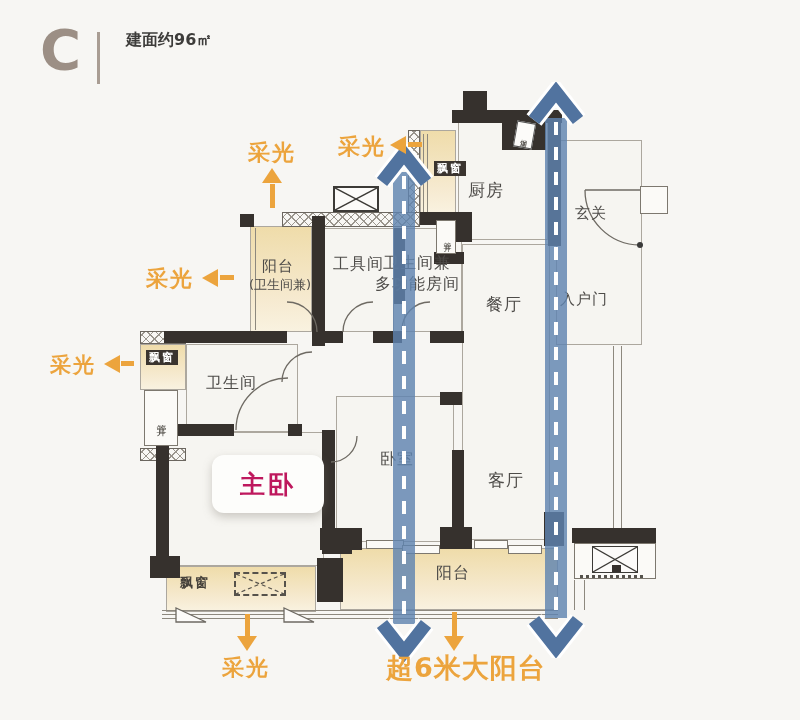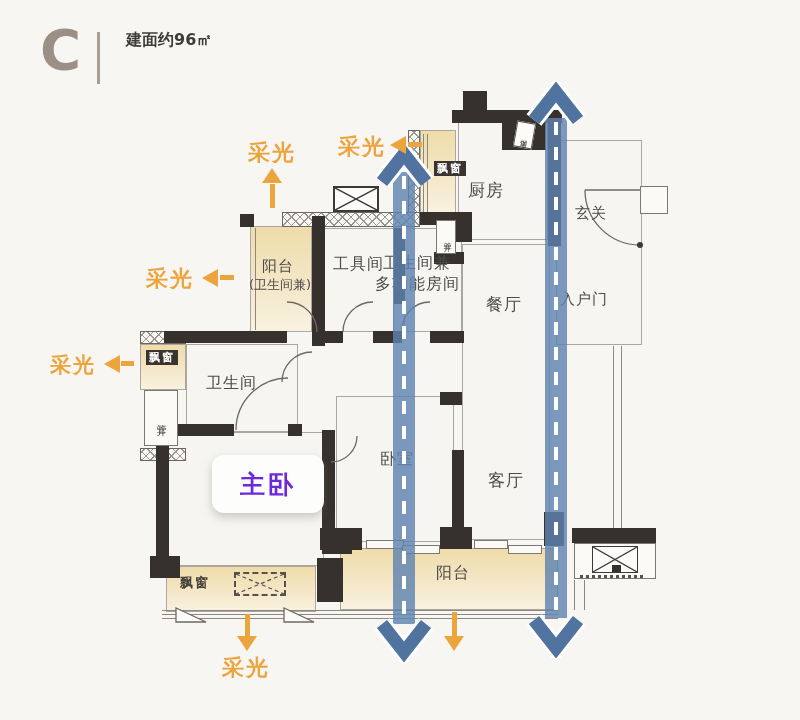--- a/index.html
+++ b/index.html
@@ -179,21 +179,21 @@
   <div class="label" style="left:206px;top:373px;">卫生间</div>
   <div class="label" style="left:333px;top:254px;">工具间</div>
   <div class="label" style="left:383px;top:253px;">卫生间兼</div>
   <div class="label" style="left:375px;top:274px;">多功能房间</div>
   <div class="label" style="left:262px;top:257px;font-size:15px;">阳台</div>
   <div class="label" style="left:249px;top:276px;font-size:13px;letter-spacing:0;">(卫生间兼)</div>
   <div class="label" style="left:436px;top:563px;">阳台</div>
 
   <div style="position:absolute;left:212px;top:455px;width:112px;height:58px;background:#fdfdfb;border-radius:12px;
        box-shadow:0 4px 10px rgba(120,115,105,0.35);display:flex;align-items:center;justify-content:center;">
-    <span style="font-size:25px;font-weight:600;color:#6d28d9;letter-spacing:3px;">主卧</span>
+    <span style="font-size:25px;font-weight:600;color:#be185d;letter-spacing:3px;">主卧</span>
   </div>
 
   <div class="blue-band" style="left:393px;top:172px;height:452px;"></div>
   <div class="blue-band" style="left:545px;top:118px;height:500px;"></div>
   <svg class="chev" style="left:374px;top:144px;">
     <path d="M8,38 L30,10 L52,38" fill="none" stroke="#ffffff" stroke-width="19"></path>
     <path d="M8,38 L30,10 L52,38" fill="none" stroke="#51739f" stroke-width="13"></path>
   </svg>
   <svg class="chev" style="left:374px;top:616px;">
     <path d="M8,8 L30,36 L52,8" fill="none" stroke="#ffffff" stroke-width="19"></path>
@@ -223,14 +223,15 @@
   <div class="day-label" style="left:50px;top:351px;font-size:21px;">采光</div>
   <div class="tri tri-left" style="left:104px;top:355px;"></div>
   <div class="bar-h" style="left:121px;top:361px;width:13px;"></div>
 
   <div class="bar-v" style="left:245px;top:614px;height:22px;"></div>
   <div class="tri tri-down" style="left:237px;top:636px;"></div>
   <div class="day-label" style="left:222px;top:653px;font-size:22px;">采光</div>
 
   <div class="bar-v" style="left:452px;top:612px;height:24px;"></div>
   <div class="tri tri-down" style="left:444px;top:636px;"></div>
+  <div class="day-label" style="left:386px;top:650px;font-size:27px;letter-spacing:1px;">超6米大阳台</div>
 
 </div>
 
 </body></html>

